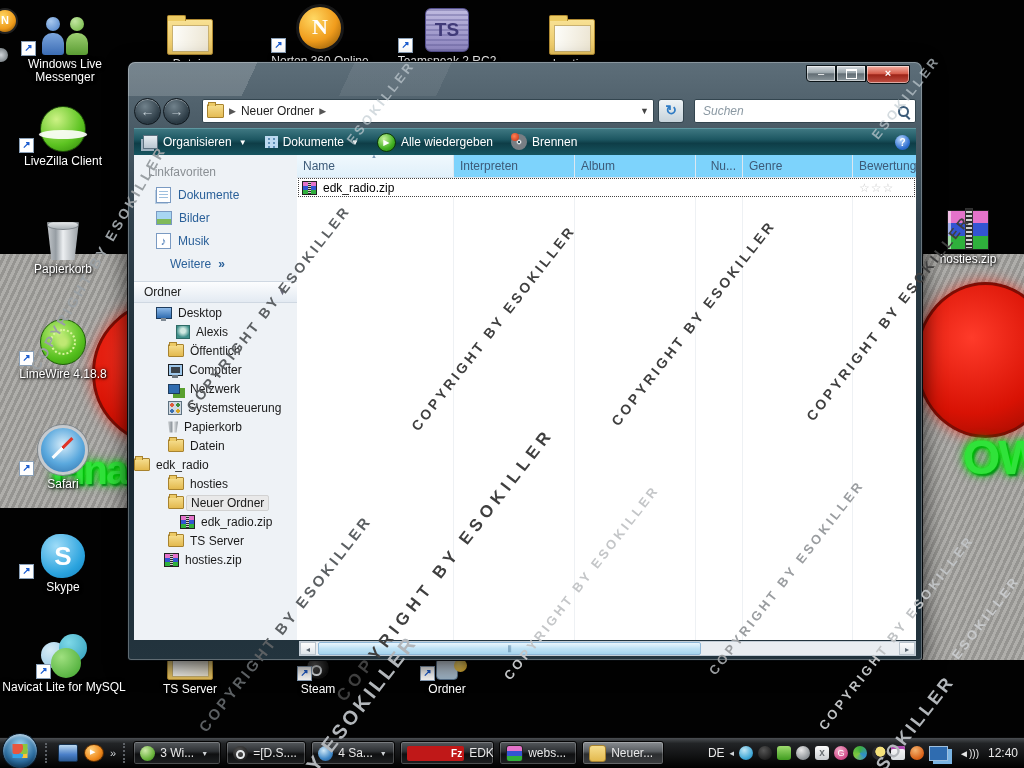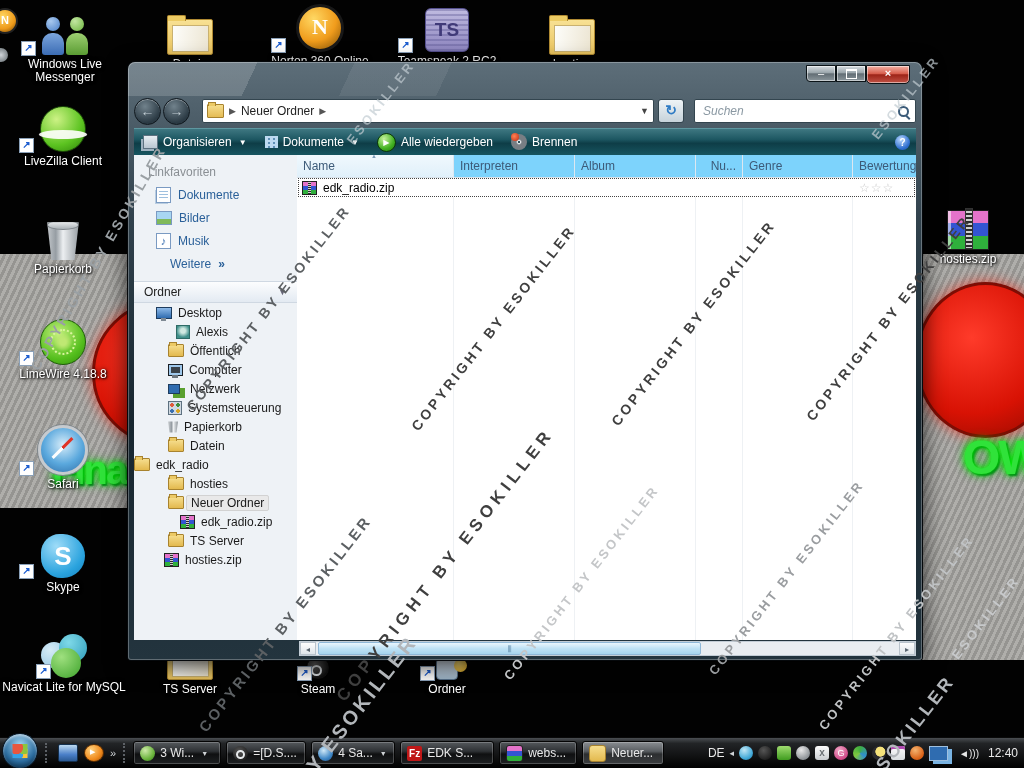--- a/index.html
+++ b/index.html
@@ -171,21 +171,21 @@
   .chev{color:#cfd3d6;font-size:11px;margin:0 3px;}
   .tkb{height:22px;border-radius:3px;margin-right:5px;display:flex;align-items:center;gap:5px;padding:0 6px;color:#e8e8e8;
     background:linear-gradient(#55595d,#2e3134 42%,#0f1011 55%,#1e2022);border:1px solid #040404;box-shadow:inset 0 0 0 1px rgba(255,255,255,.22);white-space:nowrap;overflow:hidden;}
   .tkb.active{background:linear-gradient(#8a8e92,#595d61 42%,#2c2e30 55%,#3a3d3f);}
   .tkb .dd{font-size:7px;color:#cfd3d6;margin-left:2px;}
   .tico{width:15px;height:15px;border-radius:3px;flex:0 0 auto;}
   .tico.msn{border-radius:50%;background:radial-gradient(circle at 35% 30%,#cde9a8,#6cb43e 60%,#2f7d14);}
   .tico.steam{border-radius:50%;background:radial-gradient(circle at 40% 35%,#555,#0c0c0c);position:relative;}
   .tico.steam::after{content:"";position:absolute;left:3px;bottom:2px;width:5px;height:5px;border-radius:50%;border:2px solid #e6e9eb;}
   .tico.glob{border-radius:50%;background:radial-gradient(circle at 38% 30%,#cfe8f7,#3f87c6 60%,#1d4f86);}
-  .tico.fz{background:#c01818;color:#fff;font-size:10px;font-weight:bold;line-height:15px;text-align:center;border-radius:2px;}
+  .tico.fz{background:#c01818;color:#fff;font-size:10px;font-weight:bold;line-height:15px;text-align:center;border-radius:2px;padding-left:42px;}
   .tico.rar{border:1px solid #222;background:linear-gradient(180deg,#e473ca 0 32%,#3355d2 32% 66%,#2fb03c 66% 100%);}
   .tico.fold{background:linear-gradient(#f6de8e,#e3b94e);border:1px solid #a8832e;}
   .tray{margin-left:auto;display:flex;align-items:center;gap:5px;padding-right:6px;color:#e8e8e8;}
   .tri{width:14px;height:14px;border-radius:50%;flex:0 0 auto;}
   .clock{font-size:12px;margin-left:4px;}
   .netico{width:17px;height:13px;background:#2f6cb0;border:1px solid #9fc0df;box-shadow:4px 3px 0 #79b3e2;margin-right:6px;}
   .vol{color:#e8e8e8;font-size:10px;}
 </style>
 </head>
 <body>

